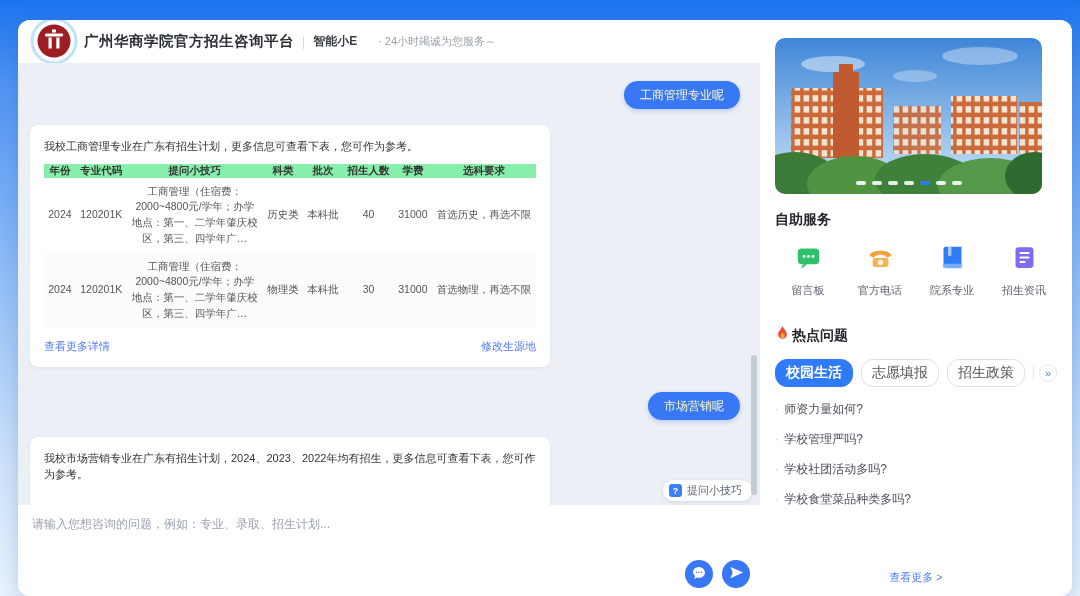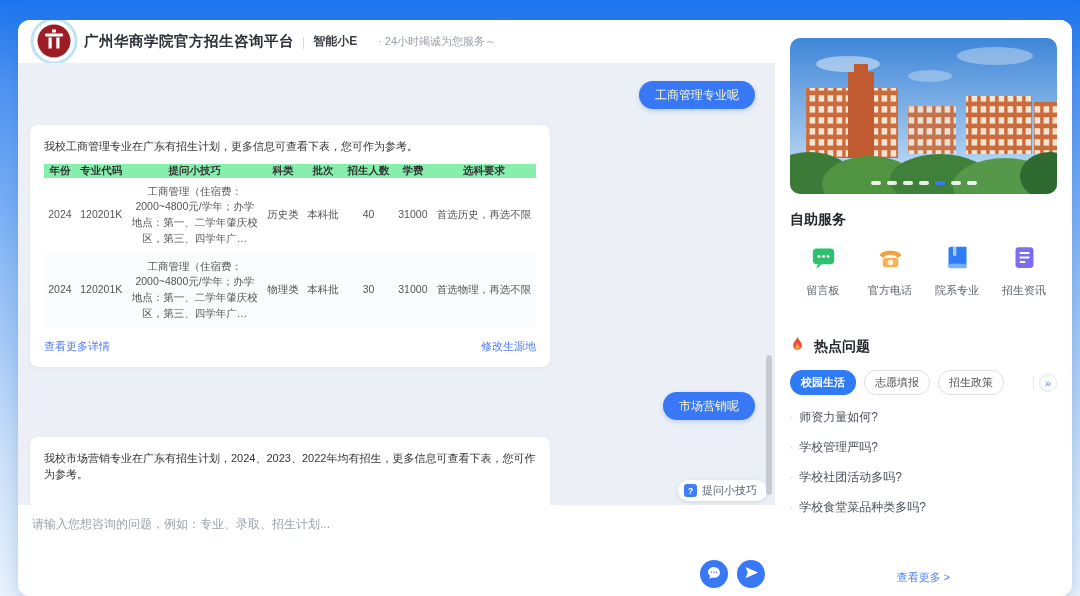--- a/index.html
+++ b/index.html
@@ -69,23 +69,23 @@
   .dots { position:absolute; left:0; right:0; bottom:9px; display:flex; justify-content:center; gap:6px; }
   .dot { width:10px; height:4px; border-radius:2px; background:rgba(255,255,255,.88); cursor:pointer; }
   .dot.active { background:#2f7bf7; }
 
   .section-title { font-size:14px; font-weight:bold; color:#23262b; }
   .services-title { margin-top:17px; }
   .services-row { display:flex; justify-content:space-between; margin-top:15px; padding:0 3px; }
   .service-item { width:60px; text-align:center; cursor:pointer; }
   .service-item .label { display:block; margin-top:8px; font-size:11px; color:#5c626b; }
 
-  .hot-title-row { display:flex; align-items:center; gap:9px; margin-top:38px; }
+  .hot-title-row { display:flex; align-items:center; gap:2px; margin-top:27px; }
   .tabs-row { display:flex; align-items:center; gap:8px; margin-top:13px; }
-  .tab-pill { font-size:11px; padding:4px 10px; border-radius:12px; cursor:pointer;
+  .tab-pill { font-size:14px; padding:4px 10px; border-radius:12px; cursor:pointer;
     border:1px solid #dcdfe6; color:#555; background:#fff; white-space:nowrap; }
   .tab-pill.active { background:#2f7bf7; color:#fff; border-color:#2f7bf7; font-weight:bold; }
   .tabs-more { margin-left:auto; display:flex; align-items:center; gap:5px; }
   .tabs-sep { width:1px; height:14px; background:#e3e6ec; }
   .chevron-btn { width:18px; height:18px; border-radius:50%; background:#fff; border:1px solid #e2e7f0;
     color:#4f82f0; font-size:11px; line-height:16px; text-align:center; cursor:pointer; }
 
   .questions { margin-top:14px; }
   .question { font-size:12px; color:#4a4f58; margin:13px 0; cursor:pointer; }
   .question .dot-pre { color:#c2c6cd; margin-right:6px; font-size:10px; }

